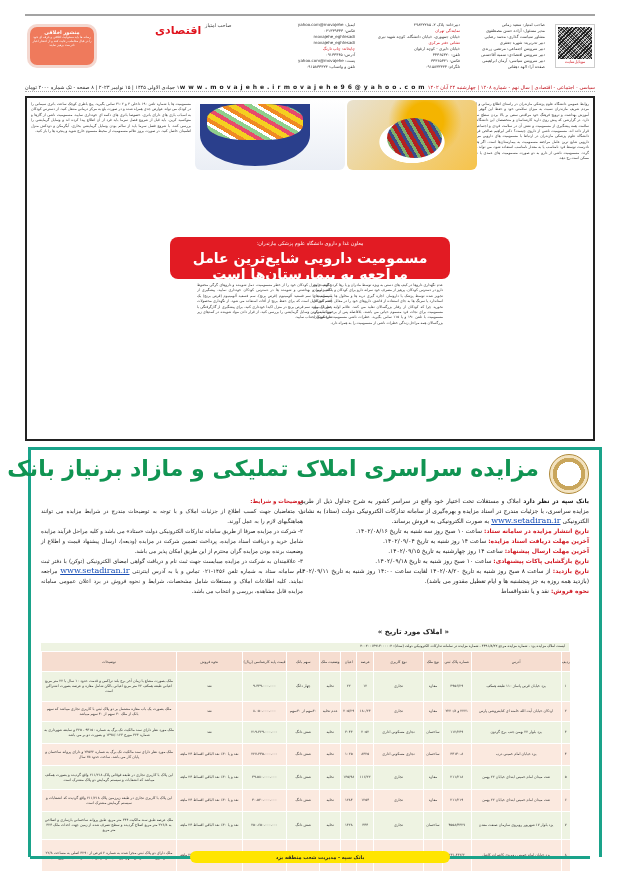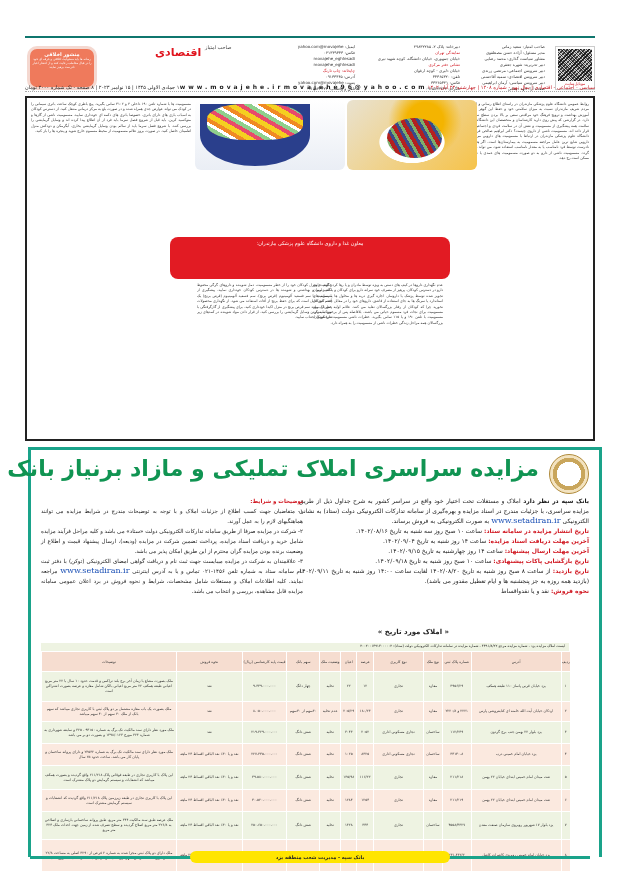--- a/index.html
+++ b/index.html
@@ -1,17 +1,17 @@
 <!DOCTYPE html>
 <html><head>
 <meta charset="utf-8">
 <style>
 *{box-sizing:border-box;margin:0;padding:0}
 body{width:620px;height:885px;background:#fff;font-family:"DejaVu Sans",sans-serif;position:relative;overflow:hidden;direction:rtl;color:#222}
-.masthead{position:absolute;left:25px;top:36px;width:570px;height:60px;border-top:2px solid #0f766e}
+.masthead{position:absolute;left:25px;top:14px;width:570px;height:60px;border-top:2px solid #a3a3a3}
 .logo{position:absolute;left:110px;top:4px;width:120px;height:55px;direction:rtl}
 .logo .big{font-family:"DejaVu Serif",serif;font-size:40px;color:#e0141e;font-weight:bold;position:absolute;right:0;top:6px;letter-spacing:-2px;line-height:1}
 .logo .small{font-size:11px;color:#e0141e;position:absolute;left:20px;top:4px;font-weight:bold}
 .logo .tiny{font-size:5px;color:#444;position:absolute;left:70px;top:2px}
 .notice{position:absolute;left:2px;top:8px;width:70px;height:44px;background:#ef7a5c;border-radius:10px;border:3px solid #f4d8d0;color:#fff;text-align:center;padding:2px}
 .notice .t{font-size:5px;font-weight:bold}
 .notice .b{font-size:3px;line-height:4px}
 .info{position:absolute;font-size:4px;line-height:6px;color:#333}
 .info .k{color:#d0141e}
 .qr{position:absolute;right:0;top:8px;width:40px;height:44px;border:1px solid #ccc;padding:2px}
@@ -24,21 +24,21 @@
 .img{position:absolute;border-radius:6px;overflow:hidden}
 .headline{position:absolute;left:170px;top:237px;width:280px;height:42px;background:#e21b23;border-radius:8px;color:#fff;text-align:center}
 .headline .kick{font-size:5px;padding-top:3px}
 .headline .main{font-size:14px;font-weight:bold;margin-top:4px}
 .ad{position:absolute;left:28px;top:447px;width:574px;height:410px;border-left:3px solid #1aa38a;border-top:3px solid #1aa38a;border-right:3px solid #1aa38a}
 .ad-bottom{position:absolute;left:30px;top:856px;width:560px;height:3px;background:#1aa38a}
 .ad-title{position:absolute;right:60px;top:6px;font-size:22px;font-weight:bold;color:#109452;white-space:nowrap}
 .emblem{position:absolute;right:10px;top:4px;width:40px;height:40px;border-radius:50%;background:radial-gradient(circle,#fff 0 45%,#c9a65c 46% 60%,#f3e3c0 61% 75%,#c9a65c 76%);border:1px solid #b08a3a}
 .ad-text{position:absolute;font-size:6px;line-height:10px;color:#222}
 .red{color:#d0141e;font-weight:bold}
-.link{color:#1a4fb5;font-family:"DejaVu Serif",serif;font-size:8px;}
+.link{color:#1a4fb5;font-family:"DejaVu Serif",serif;font-size:8px;text-decoration:underline}
 .tbl-title{position:absolute;right:150px;top:178px;font-size:7px;font-weight:bold;color:#222}
 .tbl-note{position:absolute;left:10px;right:30px;top:193px;height:8px;background:#eef3e2;font-size:3.5px;padding:1px 4px;text-align:right}
 table{position:absolute;left:10px;top:201px;width:530px;border-collapse:collapse;font-size:3.6px;color:#333}
 th{background:#f6ddd0;font-weight:normal;height:20px;border:1px solid #fff}
 td{border:1px solid #fff;text-align:center;padding:1px 2px;line-height:5px}
 tr.g td{background:#eef3e2}
 tr.p td{background:#fbe9df}
 .footer-tag{position:absolute;left:190px;top:851px;width:260px;height:12px;background:#ffe500;border-radius:6px;font-size:5px;font-weight:bold;text-align:center;line-height:12px}
 </style>
 </head>
@@ -104,20 +104,21 @@
   <div class="img" style="left:168px;top:2px;width:150px;height:70px;background:linear-gradient(180deg,#fff,#eaeef5)">
     <div style="position:absolute;left:5px;top:4px;width:110px;height:62px;border-radius:0 0 50% 50%;background:#2a3f8c"></div>
     <div style="position:absolute;left:12px;top:4px;width:96px;height:36px;border-radius:40%;background:repeating-linear-gradient(30deg,#f5d020 0 5px,#e84a6b 5px 9px,#8fd08c 9px 13px,#fff 13px 16px,#f08a24 16px 20px)"></div>
   </div>
   <div class="col" style="left:4px;top:4px;width:160px;height:332px">مسمومیت ها با شماره تلفن ۱۹۰ داخلی ۳ و ۴۱۰۲ تماس بگیرید. پیچ باطری کوچک ساعت باتری سیمانی را در کودک می تواند عوارض جدی همراه شده و در صورت بلع به مرکز درمانی منتقل کنید. از دسترس کودکان به اسباب بازی های دارای باتری، خصوصا باتری های دکمه ای خودداری نمایید. مسمومیت ناشی از گازها و منوکسید کربن. باید قبل از شروع فصل سرما باید فرد از آن اطلاع پیدا کرده اند و وسایل گرمایشی را بررسی کنند. با شروع فصل سرما باید از سالم بودن وسایل گرمایشی بخاری، آبگرمکن و دودکش منزل اطمینان حاصل کنید. در صورت بروز علائم مسمومیت از محیط مسموم خارج شوید و پنجره ها را باز کنید.</div>
   <div class="col" style="right:150px;top:185px;width:130px;height:150px">عدم نگهداری داروها در کیف های دستی به ویژه توسط مادران و یا رها کردن کیف حاوی دارو در دسترس کودکان. پرهیز از مصرف خود سرانه دارو برای کودکان و یا تغییر میزان تجویز شده توسط پزشک یا داروساز. اجازه گیری دربه ها و محلول ها یا پسانه های استاندارد یا سرنگ ها به جای استفاده از قاشق. داروهای خود را در مقابل چشم کودکان نخورید چرا که کودکان از رفتار بزرگسالان تقلید می کنند. علائم اولیه پس از بروز مسمومیت برای نجات فرد مسموم حیاتی می باشند. بلافاصله پس از برخورد با موارد مسمومیت با تلفن ۱۹۰ و یا ۱۱۵ تماس بگیرید. خطرات ناشی مسمومیت در کودکان، بزرگسالان همه مراحل زندگی خطرات ناشی از مسمومیت را به همراه دارد.</div>
   <div class="col" style="left:170px;top:185px;width:135px;height:150px">چگونه در منزل کودکان خود را از خطر مسمومیت، دمل شوینده و داروهای گرگی محفوظ نگاه داریم و بهداشتی و شوینده ها در دسترس کودکان خودداری نمایید. پیشگیری از مسمومیت با سم فسفید آلومینیوم (قرص برنج). سم فسفید آلومینیوم (قرص برنج) یک آفت کش قابل است که برای حفظ برنج از آفات استفاده می شود. از نگهداری محصولات خطرناک مانند سم قرص برنج در منزل اکیدا خودداری کنید. برای پیشگیری از گازگرفتگی با منوکسید کربن وسایل گرمایشی را بررسی کنید. از قرار دادن مواد شوینده در کمدهای زیر ظرفشویی اجتناب نمایید.</div>
 </div>
 <div class="headline">
   <div class="kick">معاون غذا و داروی دانشگاه علوم پزشکی مازندران:</div>
+  <div class="main">مسمومیت دارویی شایع‌ترین عامل مراجعه به بیمارستان‌ها است</div>
 </div>
 
 <div class="ad">
   <div class="emblem"></div>
   <div class="ad-title">مزایده سراسری املاک تملیکی و مازاد برنیاز بانک سپه (نوبت سوم)</div>
 
   <div class="ad-text" style="right:10px;top:46px;width:290px;text-align:justify">
     <span class="red" style="color:#111">بانک سپه در نظر دارد</span><span> املاک و مستغلات تحت اختیار خود واقع در سراسر کشور به شرح جداول ذیل از طریق مزایده سراسری، با جزئیات مندرج در اسناد مزایده و بهره‌گیری از سامانه تدارکات الکترونیکی دولت (ستاد) به نشانی الکترونیکی</span>
     <a class="link">www.setadiran.ir</a><span> به صورت الکترونیکی به فروش برساند.</span>
     <div><span class="red">تاریخ انتشار مزایده در سامانه ستاد:</span><span> ساعت ۱۰ صبح روز سه شنبه به تاریخ ۱۴۰۲/۰۸/۱۶.</span></div>

